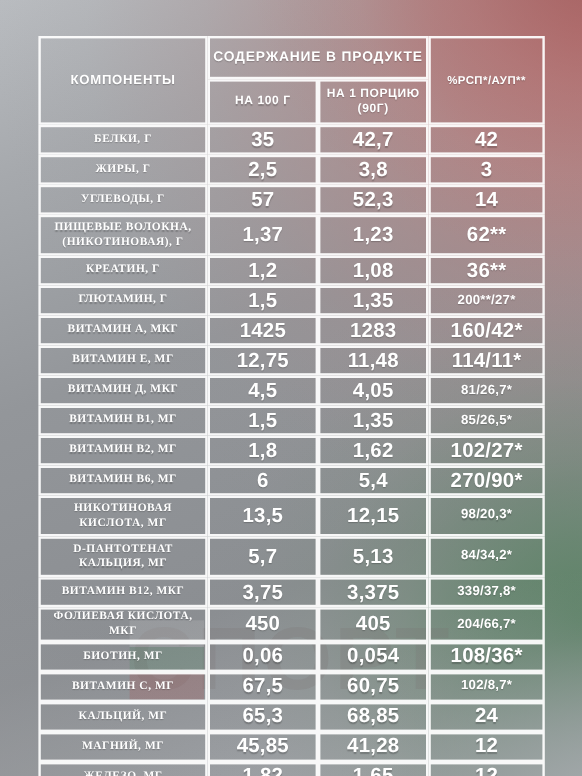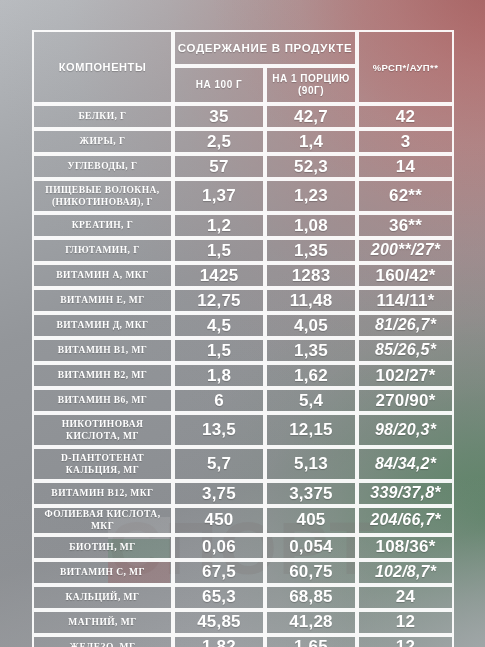--- a/index.html
+++ b/index.html
@@ -184,22 +184,21 @@
     padding: 2px 3px;
     font-family: Liberation Serif, serif;
   }
   td.val {
     font-size: 17px;
     font-weight: 700;
     letter-spacing: 0.2px;
     line-height: 1.05;
   }
   td.val.small {
-    font-size: 16px;
-    font-style: italic;
+    font-size: 11px;
   }
   tr.r1 td { height: 21px; }
   tr.r2 td { height: 30px; }
 
   
   table.nutri td, table.nutri th { background-clip: padding-box; }
 
   .cellbg-grey  { background: rgba(128,128,128,0.34); }
   .cellbg-clear { background: rgba(255,255,255,0.045); }
 
@@ -264,21 +263,21 @@
             </td>
             <td class="val cellbg-clear">35</td>
             <td class="val cellbg-clear">42,7</td>
             <td class="val cellbg-clear">42</td>
           </tr>
           <tr class="r1">
             <td class="name cellbg-grey">
               <div>ЖИРЫ, Г</div>
             </td>
             <td class="val cellbg-clear">2,5</td>
-            <td class="val cellbg-clear">1,4</td>
+            <td class="val cellbg-clear">3,8</td>
             <td class="val cellbg-clear">3</td>
           </tr>
           <tr class="r1">
             <td class="name cellbg-grey">
               <div>УГЛЕВОДЫ, Г</div>
             </td>
             <td class="val cellbg-clear">57</td>
             <td class="val cellbg-clear">52,3</td>
             <td class="val cellbg-clear">14</td>
           </tr>

